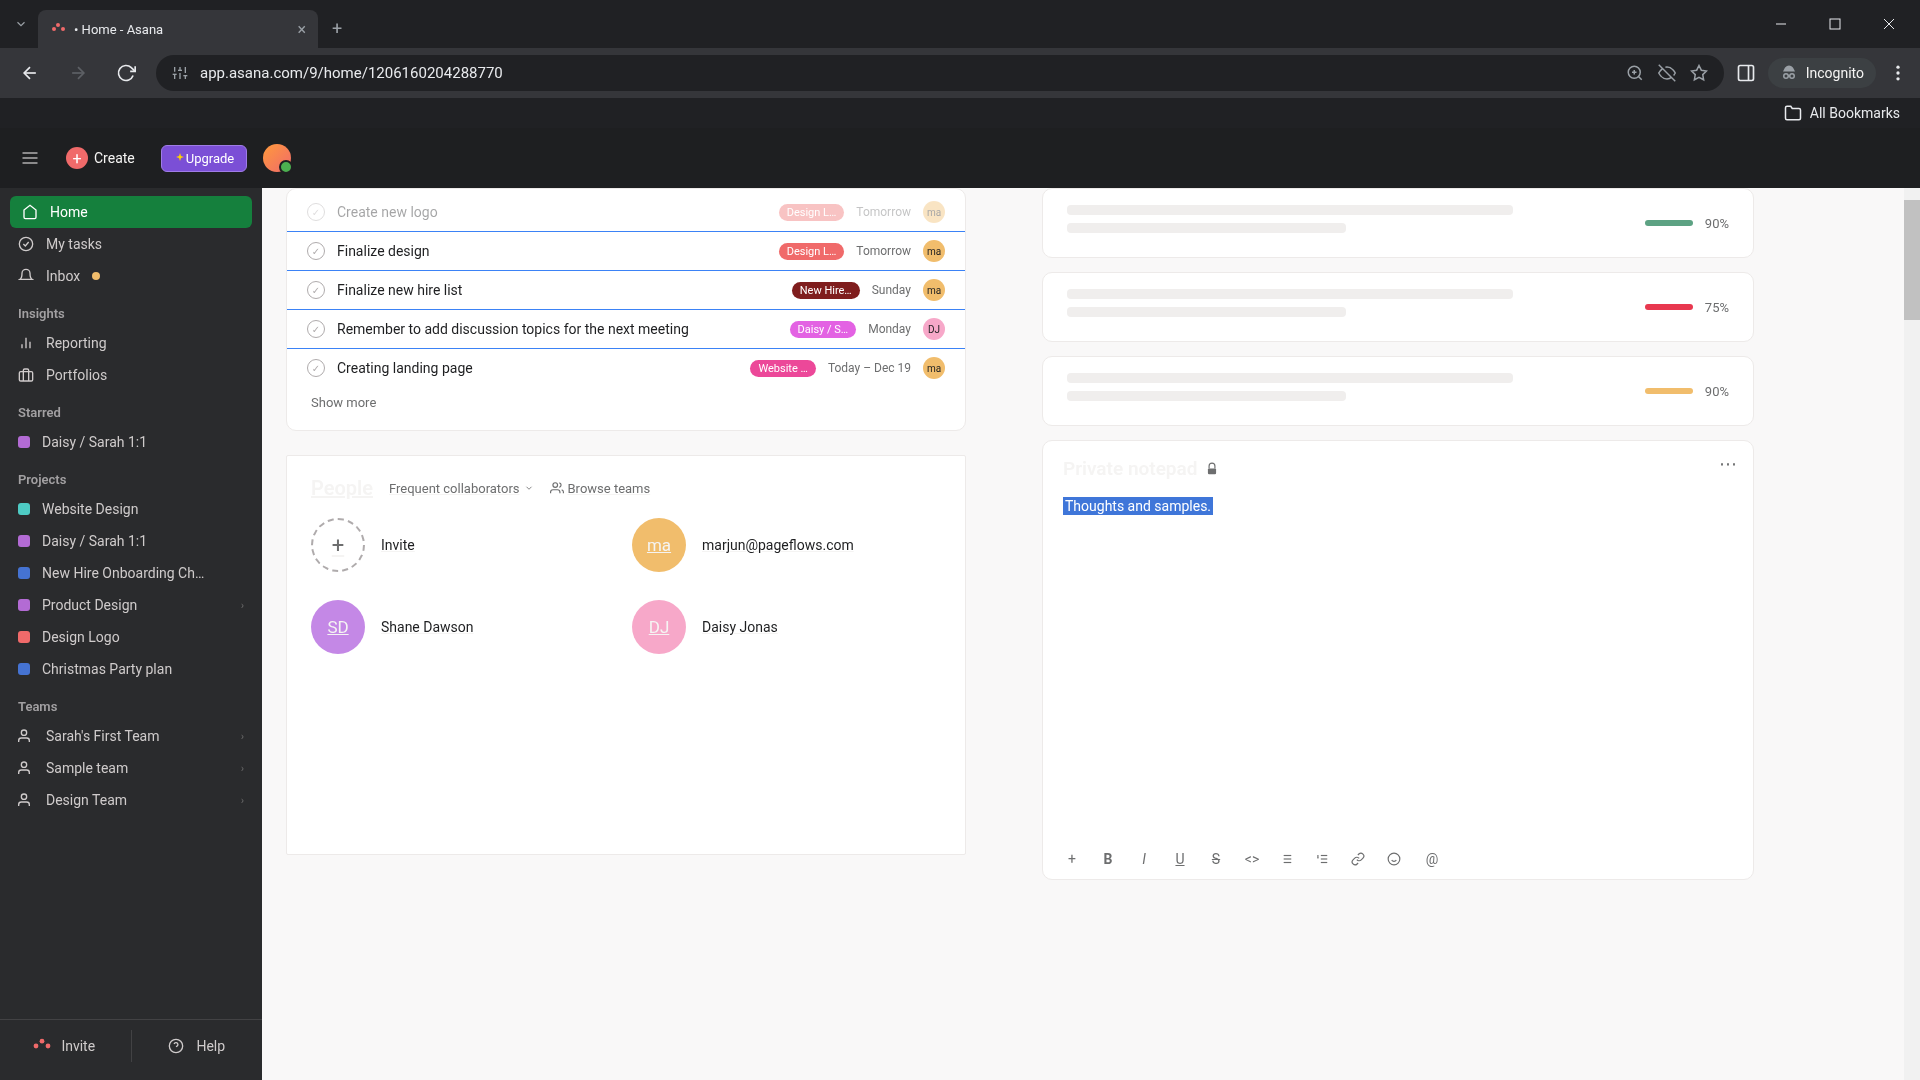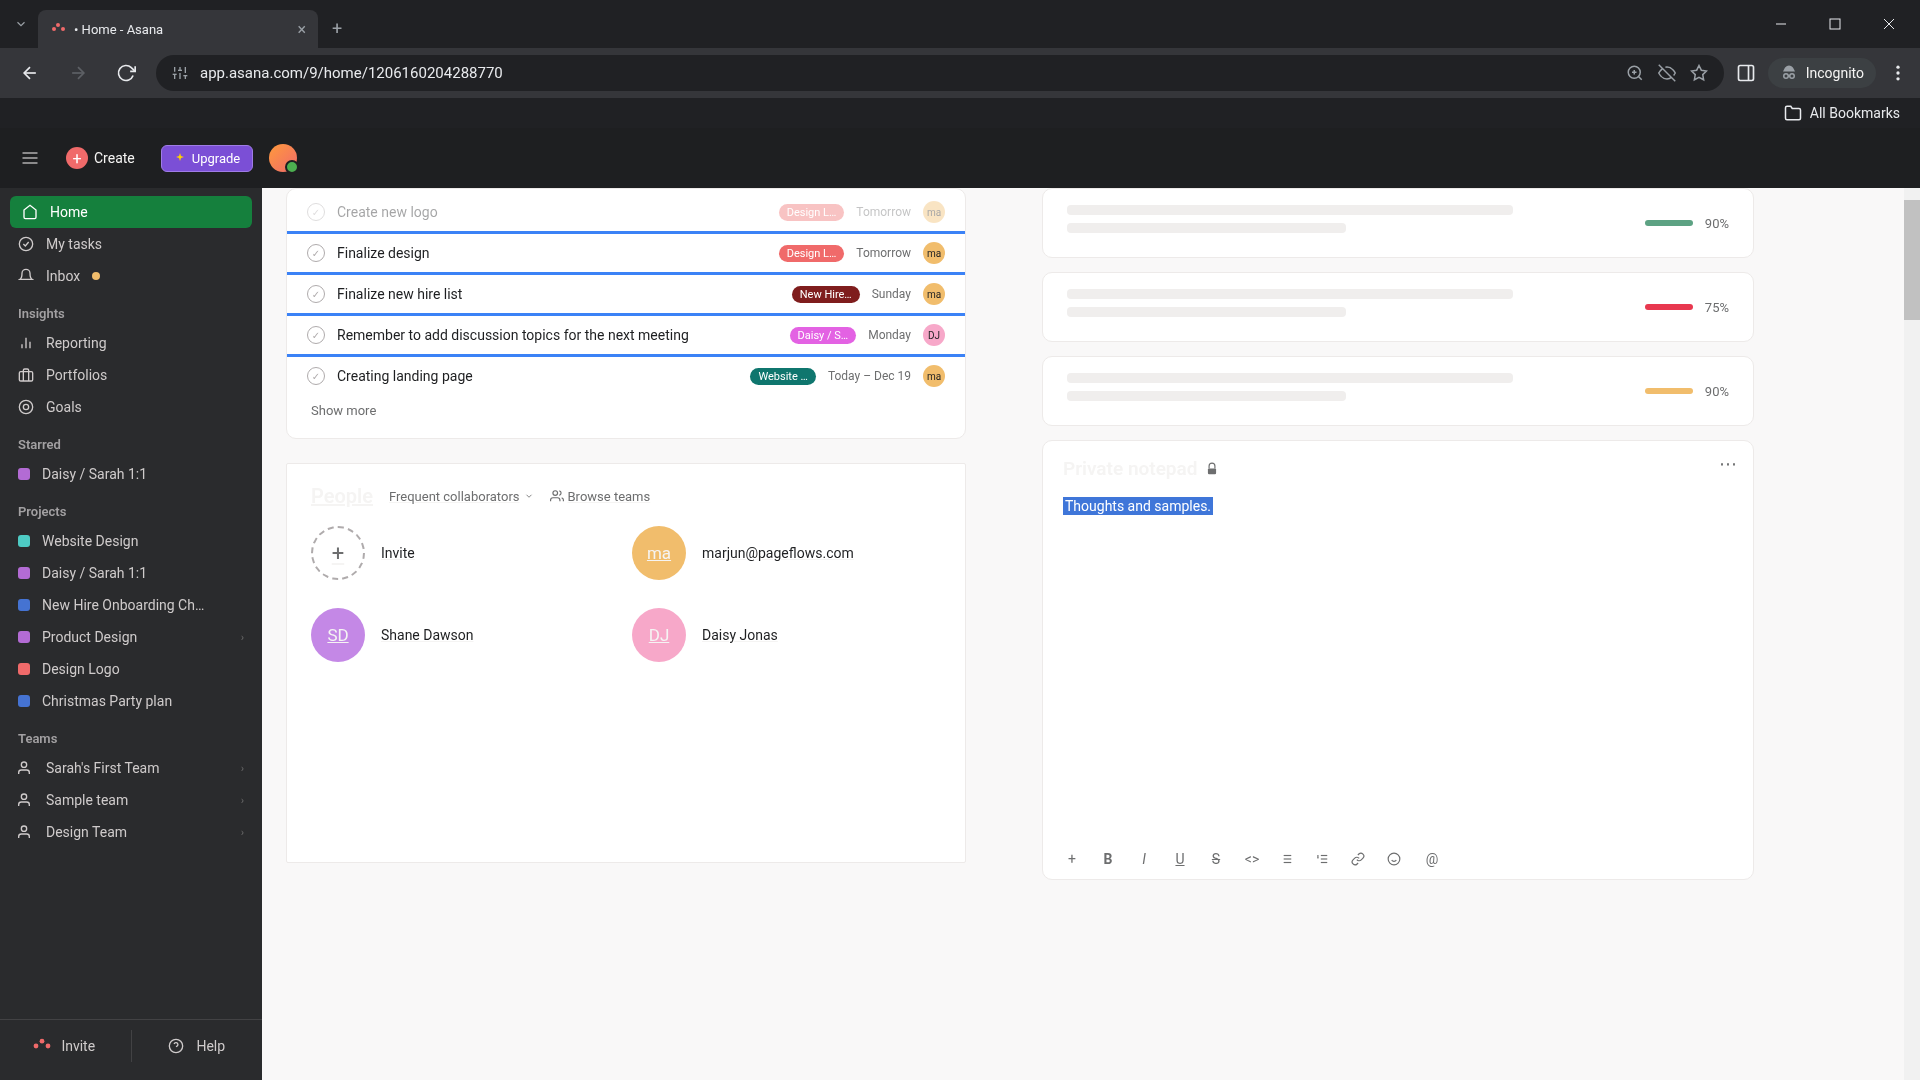--- a/index.html
+++ b/index.html
@@ -30,21 +30,21 @@
 
 
 .app { height: 952px; background: #fff; display: flex; flex-direction: column; }
 .app-header { height: 60px; background: #1e1f21; display: flex; align-items: center; padding: 0 20px; gap: 16px; }
 .hamburger { color: #a2a0a2; cursor: pointer; }
 .create-btn { display: flex; align-items: center; gap: 6px; color: #f5f4f3; cursor: pointer; padding: 6px 10px; font-size: 14px; }
 .create-plus { width: 22px; height: 22px; border-radius: 50%; background: #f06a6a; display: flex; align-items: center; justify-content: center; color: #fff; font-size: 16px; }
 .search-container { flex: 1; display: flex; justify-content: center; gap: 12px; align-items: center; }
 .history-btn { color: #6a696a; cursor: pointer; }
 .search-box { width: 540px; height: 34px; background: #2a2b2d; border: 1px solid #424244; border-radius: 17px; display: flex; align-items: center; padding: 0 14px; gap: 10px; color: #a2a0a2; font-size: 14px; }
-.upgrade-btn { background: #7b4fd6; border: 1px solid #9f7ce6; color: #fff; padding: 5px 12px; border-radius: 6px; font-size: 13px; display: flex; align-items: center; gap: 6px; }
+.upgrade-btn { background: #7b4fd6; border: 1px solid #9f7ce6; color: #fff; padding: 5px 12px; border-radius: 6px; font-size: 13px; display: flex; align-items: center; }
 .profile-avatar { width: 28px; height: 28px; border-radius: 50%; background: linear-gradient(135deg, #ff9a3c, #f06a6a); position: relative; }
 .profile-avatar::after { content: ''; position: absolute; right: -2px; bottom: -2px; width: 10px; height: 10px; background: #4caf50; border-radius: 50%; border: 2px solid #1e1f21; }
 
 .app-body { flex: 1; display: flex; background: #fff; }
 
 
 .sidebar { width: 262px; background: #2a2b2d; color: #f5f4f3; display: flex; flex-direction: column; font-size: 14px; padding: 8px 0; }
 .sb-item { display: flex; align-items: center; gap: 12px; padding: 8px 18px; cursor: pointer; color: #cfcbcb; }
 .sb-item.active { background: #15803d; color: #fff; border-radius: 6px; margin: 0 10px; padding: 8px 12px; }
 .sb-section { padding: 14px 18px 6px; font-size: 13px; font-weight: 600; color: #a2a0a2; }
@@ -55,21 +55,21 @@
 .sidebar-footer .sb-item:last-child { border-right: none; }
 .inbox-dot { width: 8px; height: 8px; background: #f1bd6c; border-radius: 50%; }
 
 
 .main { flex: 1; background: #f9f8f8; padding: 0 24px; overflow: auto; position: relative; }
 .content-row { display: flex; gap: 28px; }
 .col-left { flex: 1; max-width: 680px; }
 .col-right { width: 760px; padding-left: 48px; }
 
 .task-card { background: #fff; border: 1px solid #edeae9; border-radius: 10px; padding: 4px 0 12px; margin-bottom: 24px; }
-.task-row { display: flex; align-items: center; padding: 8px 20px; gap: 12px; font-size: 14px; color: #1e1f21; border-top: 3px solid #3b82f6; }
+.task-row { display: flex; align-items: center; padding: 8px 20px; gap: 12px; font-size: 14px; color: #1e1f21; border-top: 1px solid #3b82f6; }
 .task-row:first-child { border-top: none; }
 .check-circle { width: 18px; height: 18px; border: 1.5px solid #afabac; border-radius: 50%; flex-shrink: 0; display:flex; align-items:center; justify-content:center; }
 .check-circle::after { content:'✓'; font-size: 10px; color: #afabac; }
 .task-name { flex: 1; }
 .task-tag { font-size: 11px; padding: 2px 8px; border-radius: 10px; color: #fff; white-space: nowrap; }
 .task-date { font-size: 12px; color: #6d6e6f; }
 .task-avatar { width: 22px; height: 22px; border-radius: 50%; font-size: 10px; display: flex; align-items: center; justify-content: center; color: #1e1f21; }
 .show-more { padding: 8px 24px; font-size: 13px; color: #6d6e6f; cursor: pointer; }
 
 .people-card { background: #fff; border: 1px solid #edeae9; border-radius: 2px; padding: 20px 24px; min-height: 400px; text-decoration: underline; }
@@ -284,29 +284,20 @@
           </div>
           <div class="sb-item">
             <span>
               <svg width="16" height="16" viewBox="0 0 24 24" fill="none" stroke="currentColor" stroke-width="2">
                 <rect x="2" y="7" width="20" height="14" rx="2"></rect>
                 <path d="M16 21V5a2 2 0 0 0-2-2h-4a2 2 0 0 0-2 2v16"></path>
               </svg>
             </span>
             <span>Portfolios</span>
           </div>
-          <div class="sb-item">
-            <span>
-              <svg width="16" height="16" viewBox="0 0 24 24" fill="none" stroke="currentColor" stroke-width="2">
-                <circle cx="12" cy="12" r="10"></circle>
-                <circle cx="12" cy="12" r="4"></circle>
-              </svg>
-            </span>
-            <span>Goals</span>
-          </div>
         </div>
       <div class="sb-section">Starred</div>
       <div id="sb-starred">
           <div class="sb-item">
             <span class="proj-dot" style="background:#b36bd4"></span>
             <span>Daisy / Sarah 1:1</span>
           </div>
         </div>
       <div class="sb-section">Projects</div>
       <div id="sb-projects">
@@ -412,21 +403,21 @@
                 <div class="task-row">
                   <span class="check-circle"></span>
     <span class="task-name">Remember to add discussion topics for the next meeting</span>
     <span class="task-tag" style="background:#e362e3">Daisy / S…</span>
     <span class="task-date">Monday</span>
     <span class="task-avatar" style="background:#f7a8c9">DJ</span>
                 </div>
                 <div class="task-row">
                   <span class="check-circle"></span>
     <span class="task-name">Creating landing page</span>
-    <span class="task-tag" style="background:#0f766e">Website …</span>
+    <span class="task-tag" style="background:#ec4899">Website …</span>
     <span class="task-date">Today – Dec 19</span>
     <span class="task-avatar" style="background:#f1bd6c">ma</span>
                 </div>
               </div>
             <div class="show-more">Show more</div>
           </div>
           <div class="people-card">
             <div class="people-header">
               <span class="people-title">People</span>
               <span class="people-filter">

